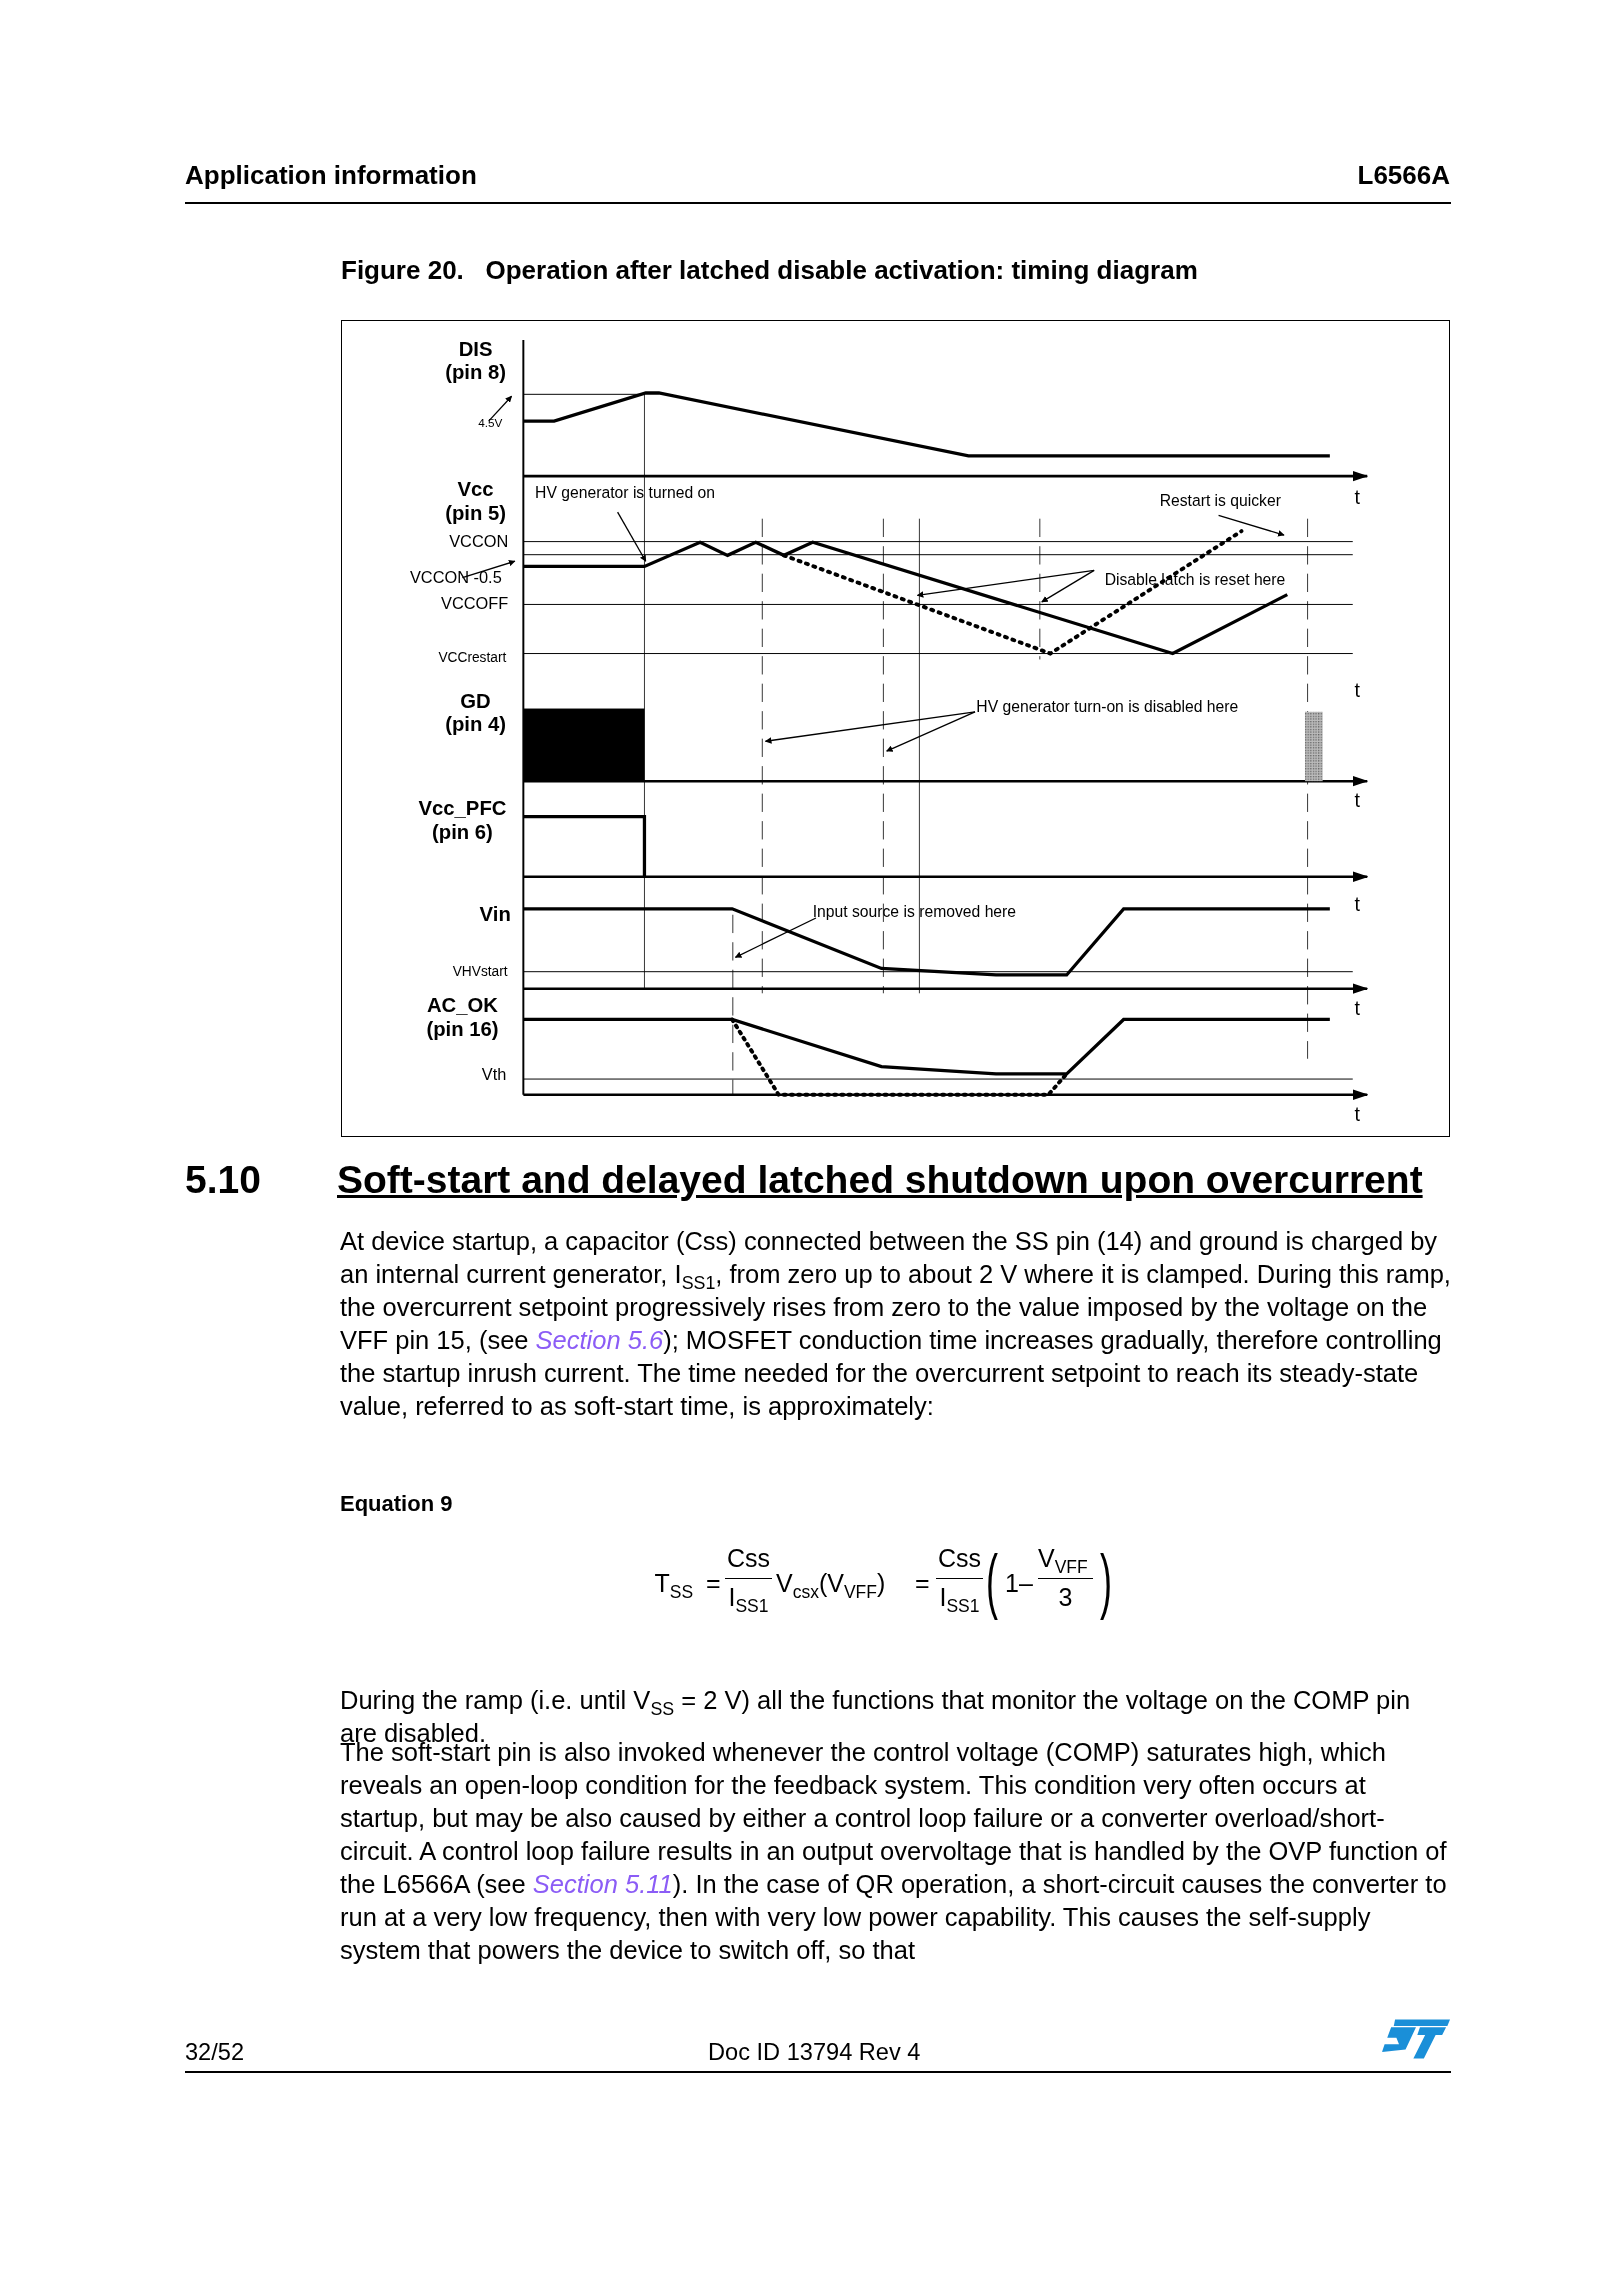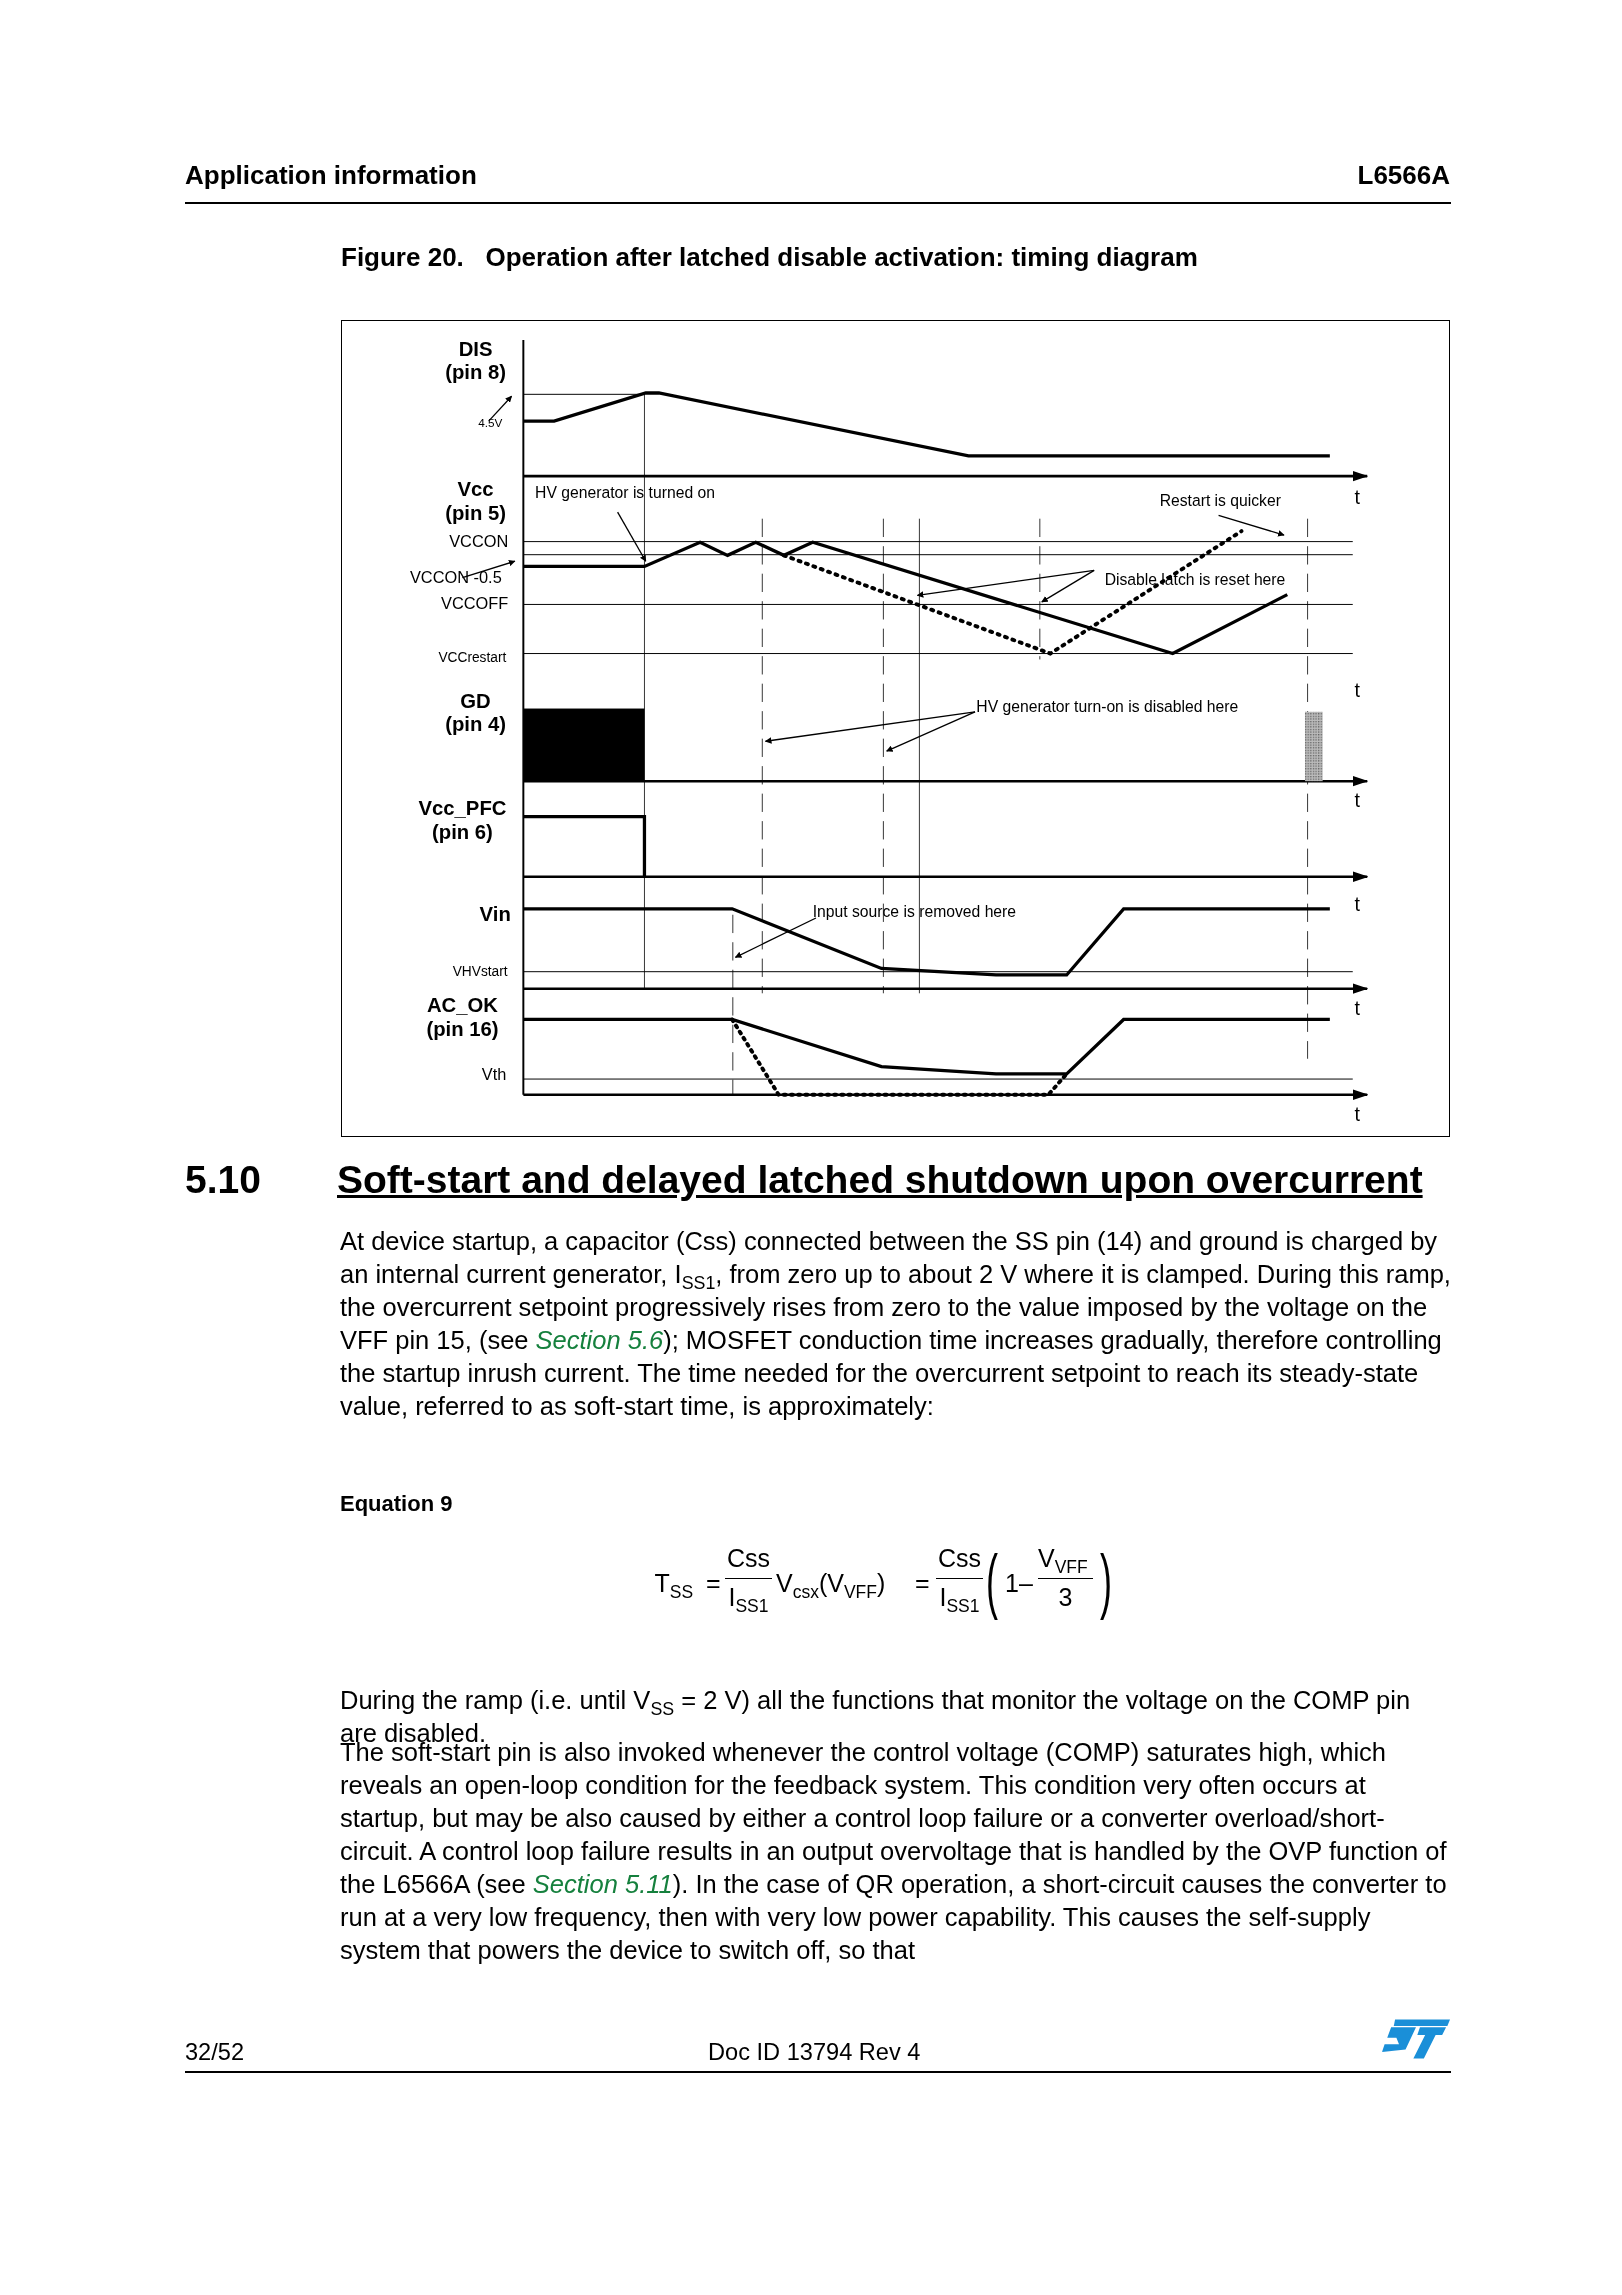--- a/index.html
+++ b/index.html
@@ -1,29 +1,29 @@
 <!DOCTYPE html>
 <html style="font-size:10.5px"><head>
 <meta charset="utf-8">
 <style>
   html, body { margin:0; padding:0; background:#ffffff; }
   body { width:1622px; height:2295px; position:relative; overflow:hidden;
          font-family:"Liberation Sans", sans-serif; color:#000; }
   .abs { position:absolute; }
   .hdr { font-weight:bold; font-size:26px; top:160px; }
   .rule { position:absolute; left:185px; width:1266px; height:2px; background:#000; }
-  .fig-caption { left:341px; top:242px; font-weight:bold; font-size:26px; white-space:pre; }
+  .fig-caption { left:341px; top:255px; font-weight:bold; font-size:26px; white-space:pre; }
   .fig-box { left:341px; top:283px; width:1107px; height:815px; border:1.3px solid #000;margin-top:37px; }
   svg text { font-family:"Liberation Sans", sans-serif; }
   .h2 { left:185px; top:1158px; font-weight:bold; font-size:39px; }
   .h2 .num { position:absolute; left:0; }
   .h2 .title { position:absolute; left:152px; white-space:nowrap;text-decoration:underline; }
   .para { left:340px; width:1112px; font-size:25.5px; line-height:33px; }
   .para p { margin:0; }
-  .link { color:#15803d; font-style:italic; }
+  .link { color:#8b5cf6; font-style:italic; }
   .eq-label { left:340px; top:1491px; font-weight:bold; font-size:22px; }
   .footer-text { font-size:23.6px; top:2039px; }
   sub { font-size:70%; vertical-align:-0.35em; line-height:0; }
 </style>
 </head>
 <body>
 
 <div class="abs hdr" style="left:185px;">Application information</div>
 <div class="abs hdr" style="right:172px;">L6566A</div>
 <div class="rule" style="top:202px;"></div>

